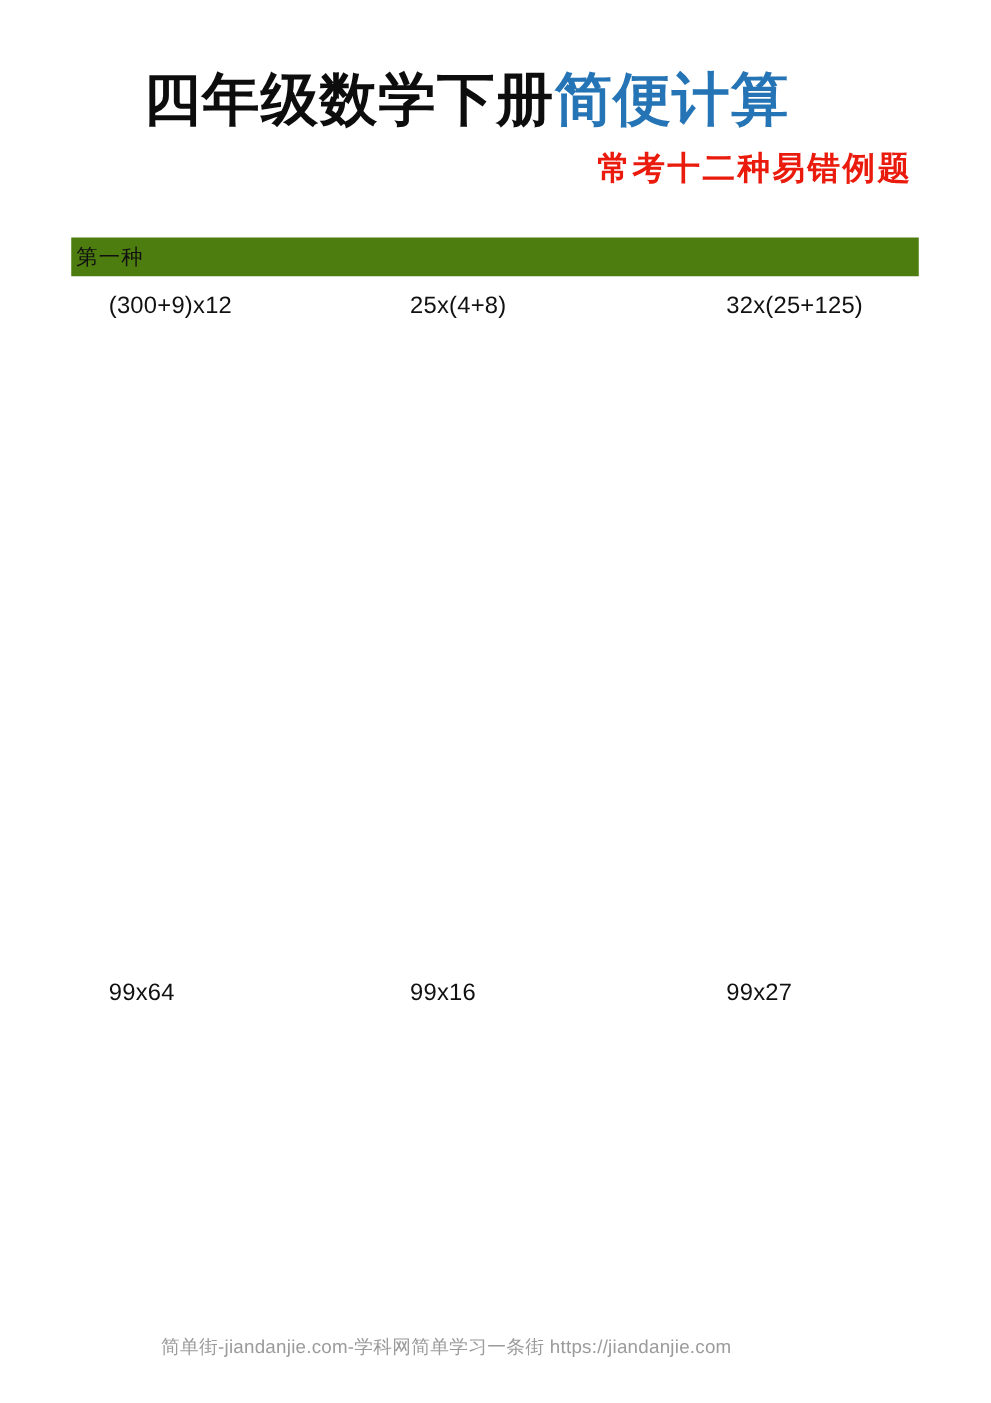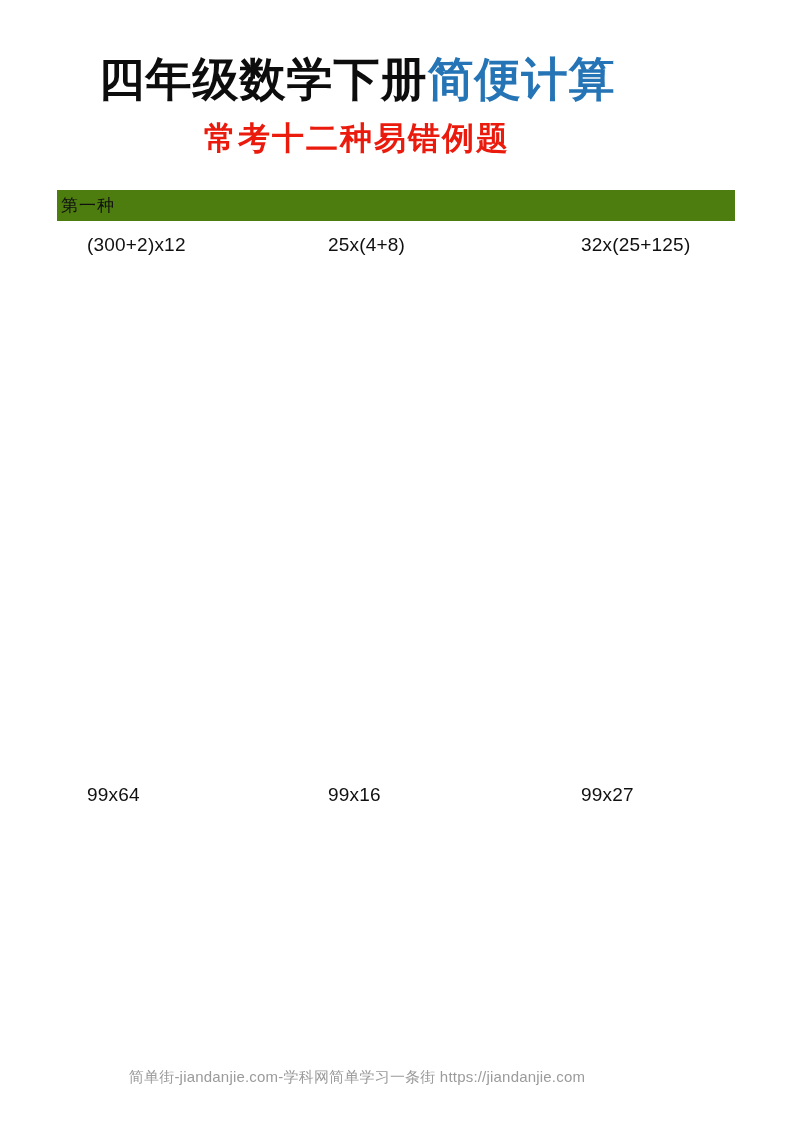--- a/index.html
+++ b/index.html
@@ -20,40 +20,42 @@
     background: #ffffff;
   }
 
   
   .title-block {
     position: absolute;
     top: 52px;
     left: 0;
     width: 714px;
     text-align: center;
+    padding-left: 16px;
   }
   .main-title {
     font-family: "Liberation Serif", "DejaVu Serif", serif;
     font-size: 46px;
     font-weight: bold;
     line-height: 1.2;
     letter-spacing: 1px;
     white-space: nowrap;
   }
   .title-black { color: #0d0d0d; }
   .title-blue  { color: #2574b5; }
 
   .sub-title {
     margin-top: 10px;
     font-family: "Liberation Serif", "DejaVu Serif", serif;
-    font-size: 32px;
+    font-size: 26px;
     font-weight: bold;
     color: #ea1a0c;
     letter-spacing: 2px;
     white-space: nowrap;
+    text-align: right;
   }
 
   
   .section {
     position: absolute;
     left: 57px;
     width: 678px;
   }
   .section-header {
     background: #4d7c0f;
@@ -112,21 +114,21 @@
       <span class="title-black">四年级数学下册</span><span class="title-blue">简便计算</span>
     </div>
     <div class="sub-title">常考十二种易错例题</div>
   </div>
 
   <div class="section" style="top:190px;">
     <div class="section-header">
       <span class="section-label">第一种</span>
     </div>
     <div class="problem-row">
-      <span class="problem col-0">(300+2)x12</span>
+      <span class="problem col-0">(300+9)x12</span>
       <span class="problem col-1">25x(4+8)</span>
       <span class="problem col-2">32x(25+125)</span>
     </div>
   </div>
 
 
   <div class="section" style="top:771px;">
     <div class="problem-row">
       <span class="problem col-0">99x64</span>
       <span class="problem col-1">99x16</span>

